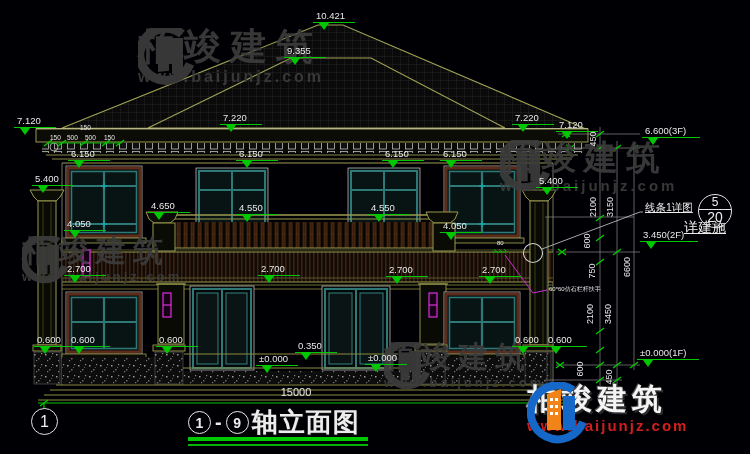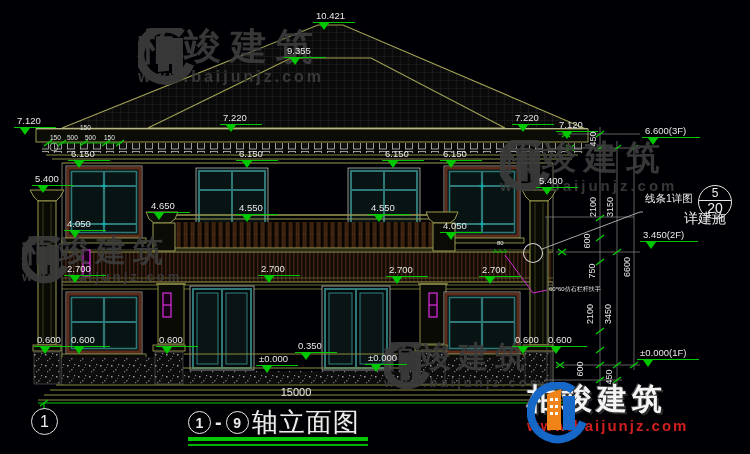--- a/index.html
+++ b/index.html
@@ -12,29 +12,29 @@
   .wm-brand{font-weight:bold;line-height:1;white-space:nowrap;}
   .wm-url{font-weight:bold;margin-top:3px;white-space:nowrap;letter-spacing:3px;}
   #anno{z-index:3;}
   #anno text{font-family:"Liberation Sans", sans-serif;}
   .overlay{position:absolute;z-index:4;color:#ececec;}
   
   .titlebar{left:188px;top:405px;display:flex;align-items:center;gap:3px;}
   .axnum{width:21px;height:21px;border:1.7px solid #ececec;border-radius:50%;font-size:14px;font-weight:bold;
          display:flex;align-items:center;justify-content:center;}
   .tdash{font-size:20px;font-weight:bold;margin:0 1px;}
-  .titletext{font-size:26px;font-weight:normal;letter-spacing:1px;white-space:nowrap;
+  .titletext{font-size:26px;font-weight:bold;letter-spacing:1px;white-space:nowrap;
              text-shadow:1px 1px 0 #111;text-align:center;}
   .uline1{position:absolute;left:188px;top:437px;width:180px;height:4px;background:#00c800;z-index:4;}
   .uline2{position:absolute;left:188px;top:444px;width:180px;height:2px;background:#00b400;z-index:4;}
   
   .axisbubble{left:31px;top:408px;width:25px;height:25px;border:1.6px solid #e4e4e4;border-radius:50%;
               font-size:16px;display:flex;align-items:center;justify-content:center;}
   
-  .detailbox{left:645px;top:192px;width:100px;}
+  .detailbox{left:645px;top:201px;width:100px;text-decoration:underline;}
   .detail-label{font-size:10.5px;white-space:nowrap;}
   .detail-note{font-size:14px;margin-top:4px;margin-left:20px;white-space:nowrap;text-align:center;}
   .detail-circ{position:absolute;left:53px;top:-7px;width:32px;height:32px;border:1.5px solid #e4e4e4;
                border-radius:50%;display:flex;flex-direction:column;align-items:center;}
   .detail-top{font-size:12px;line-height:14px;width:100%;text-align:center;border-bottom:1.3px solid #e4e4e4;}
   .detail-bot{font-size:14px;line-height:15px;}
   
   .brandlogo{left:527px;top:382px;display:flex;align-items:flex-start;gap:4px;z-index:5;}
   .bl-col{display:flex;flex-direction:column;}
   .bl-brand{font-size:30px;font-weight:bold;color:#f4f4f4;letter-spacing:5px;line-height:1.1;

